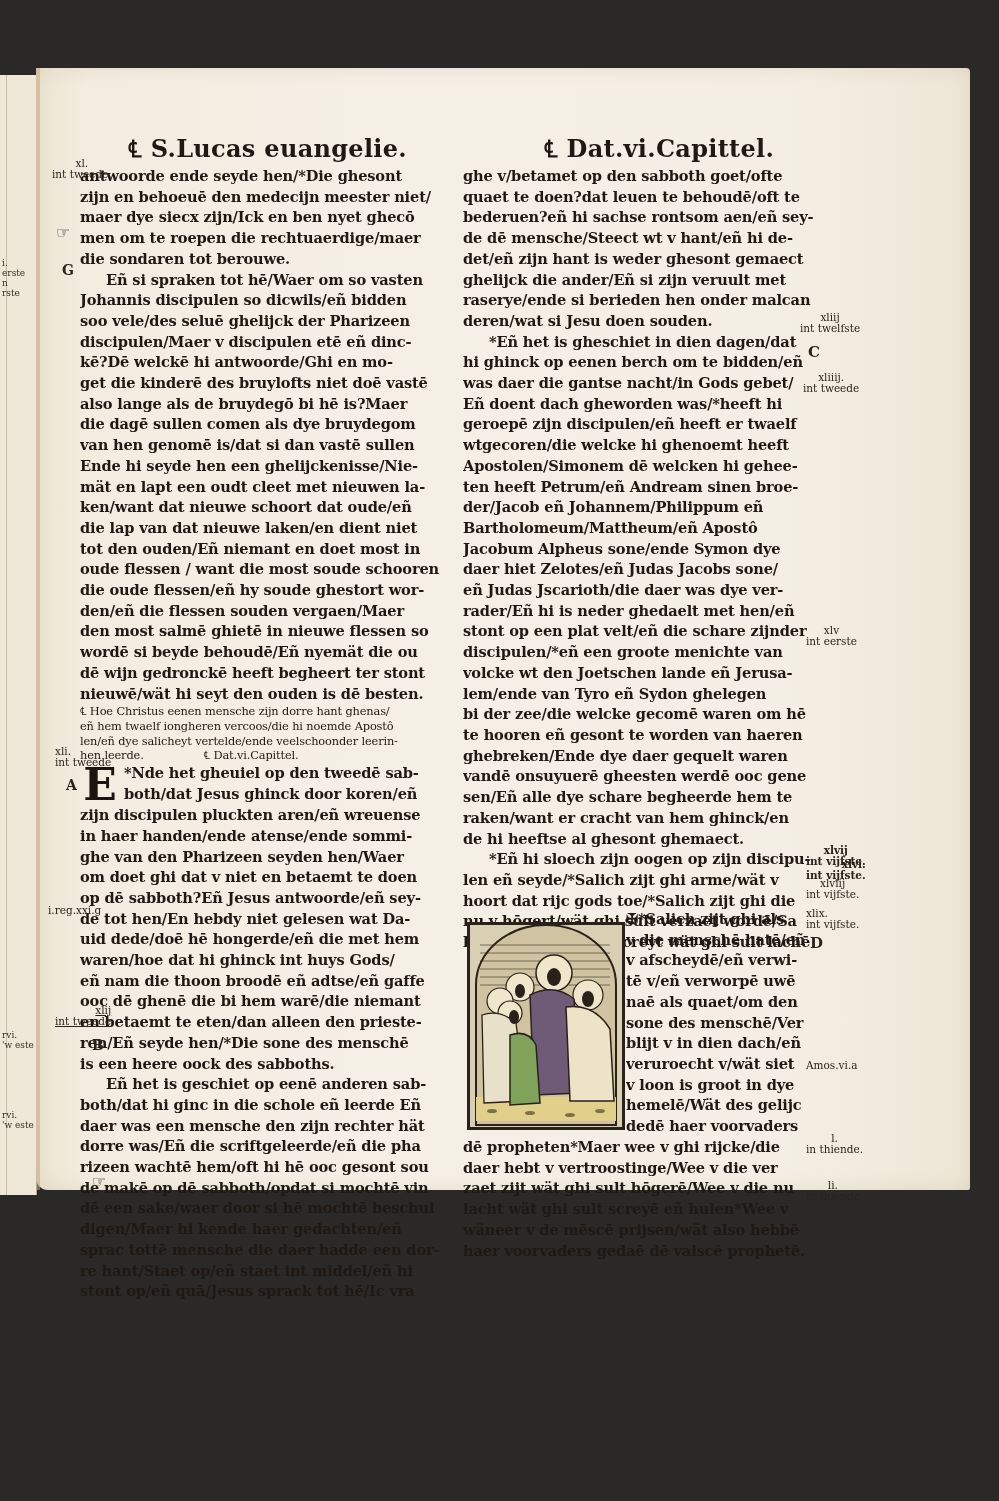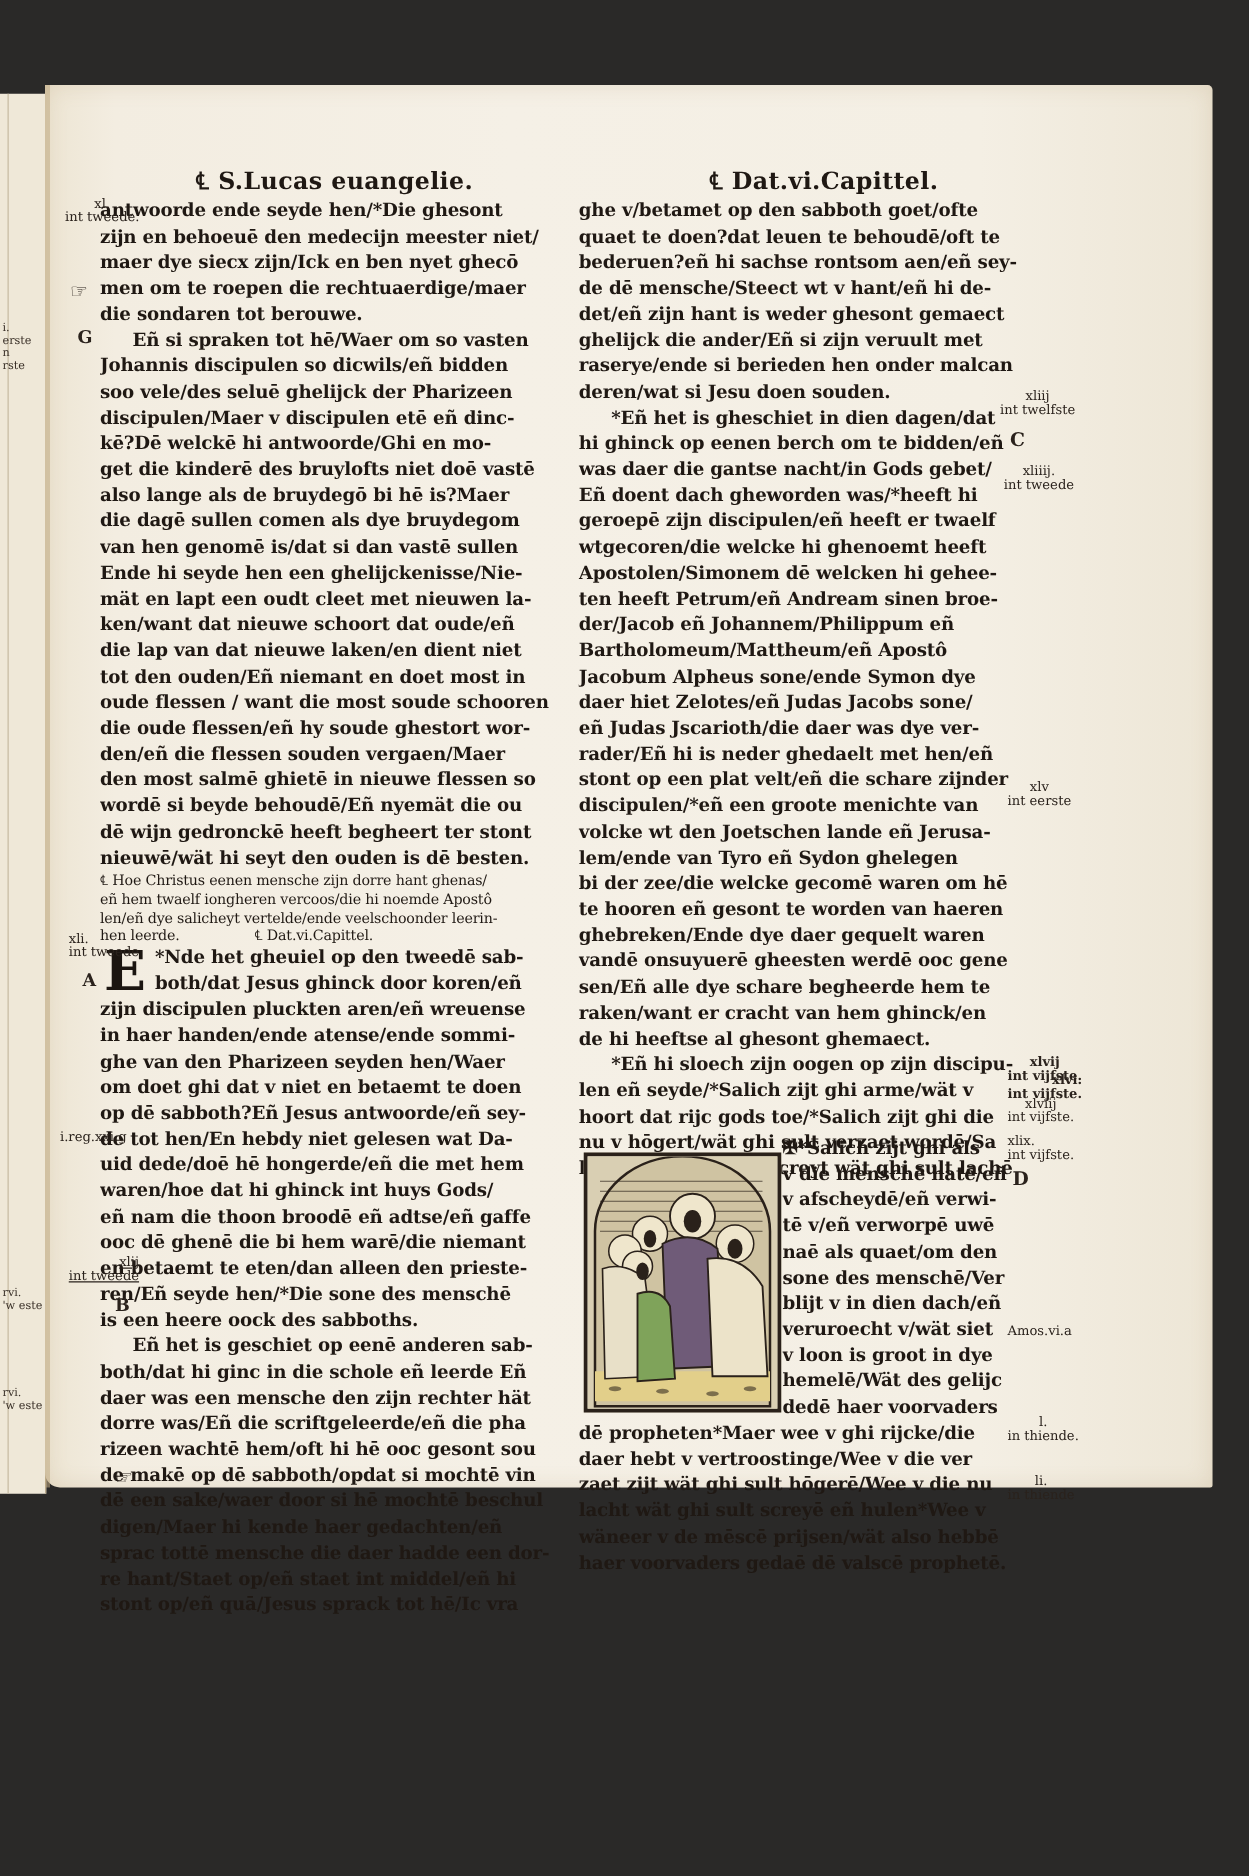--- a/index.html
+++ b/index.html
@@ -21,21 +21,21 @@
     border-radius: 0 4px 2px 12px;
     box-shadow: inset 0 0 18px rgba(160,130,80,0.18);
   }
   .page::before {
     content:""; position:absolute; left:0; top:0; width:4px; height:100%;
     background:#bfa981; opacity:0.55;
   }
   .col { position:absolute; font-family:"DejaVu Serif", serif; font-weight:bold; color:#1f1813; }
   .col-left  { left:80px;  top:131px; width:375px; }
   .col-right { left:463px; top:131px; width:392px; }
-  .header { font-size:19px; text-align:center; margin:0 0 2px 0; letter-spacing:0.3px; }
+  .header { font-size:24px; text-align:center; margin:0 0 2px 0; letter-spacing:0.3px; }
   .line { font-size:14.6px; line-height:20.7px; white-space:nowrap; overflow:hidden; letter-spacing:-0.15px; }
   .line.small { font-size:11.4px; line-height:14.7px; font-weight:normal; }
   .indent { padding-left:26px; }
   .marg { position:absolute; font-family:"DejaVu Serif", serif; color:#2a221c; font-size:10.5px; line-height:11px; white-space:nowrap; }
   .pointer { position:absolute; font-size:16px; color:#2a221c; }
   .initial {
     float:left; width:40px; height:40px; margin:2px 4px 0 0;
     font-size:44px; line-height:40px; text-align:center; font-weight:bold; color:#1b1510;
   }
   .woodcut {

